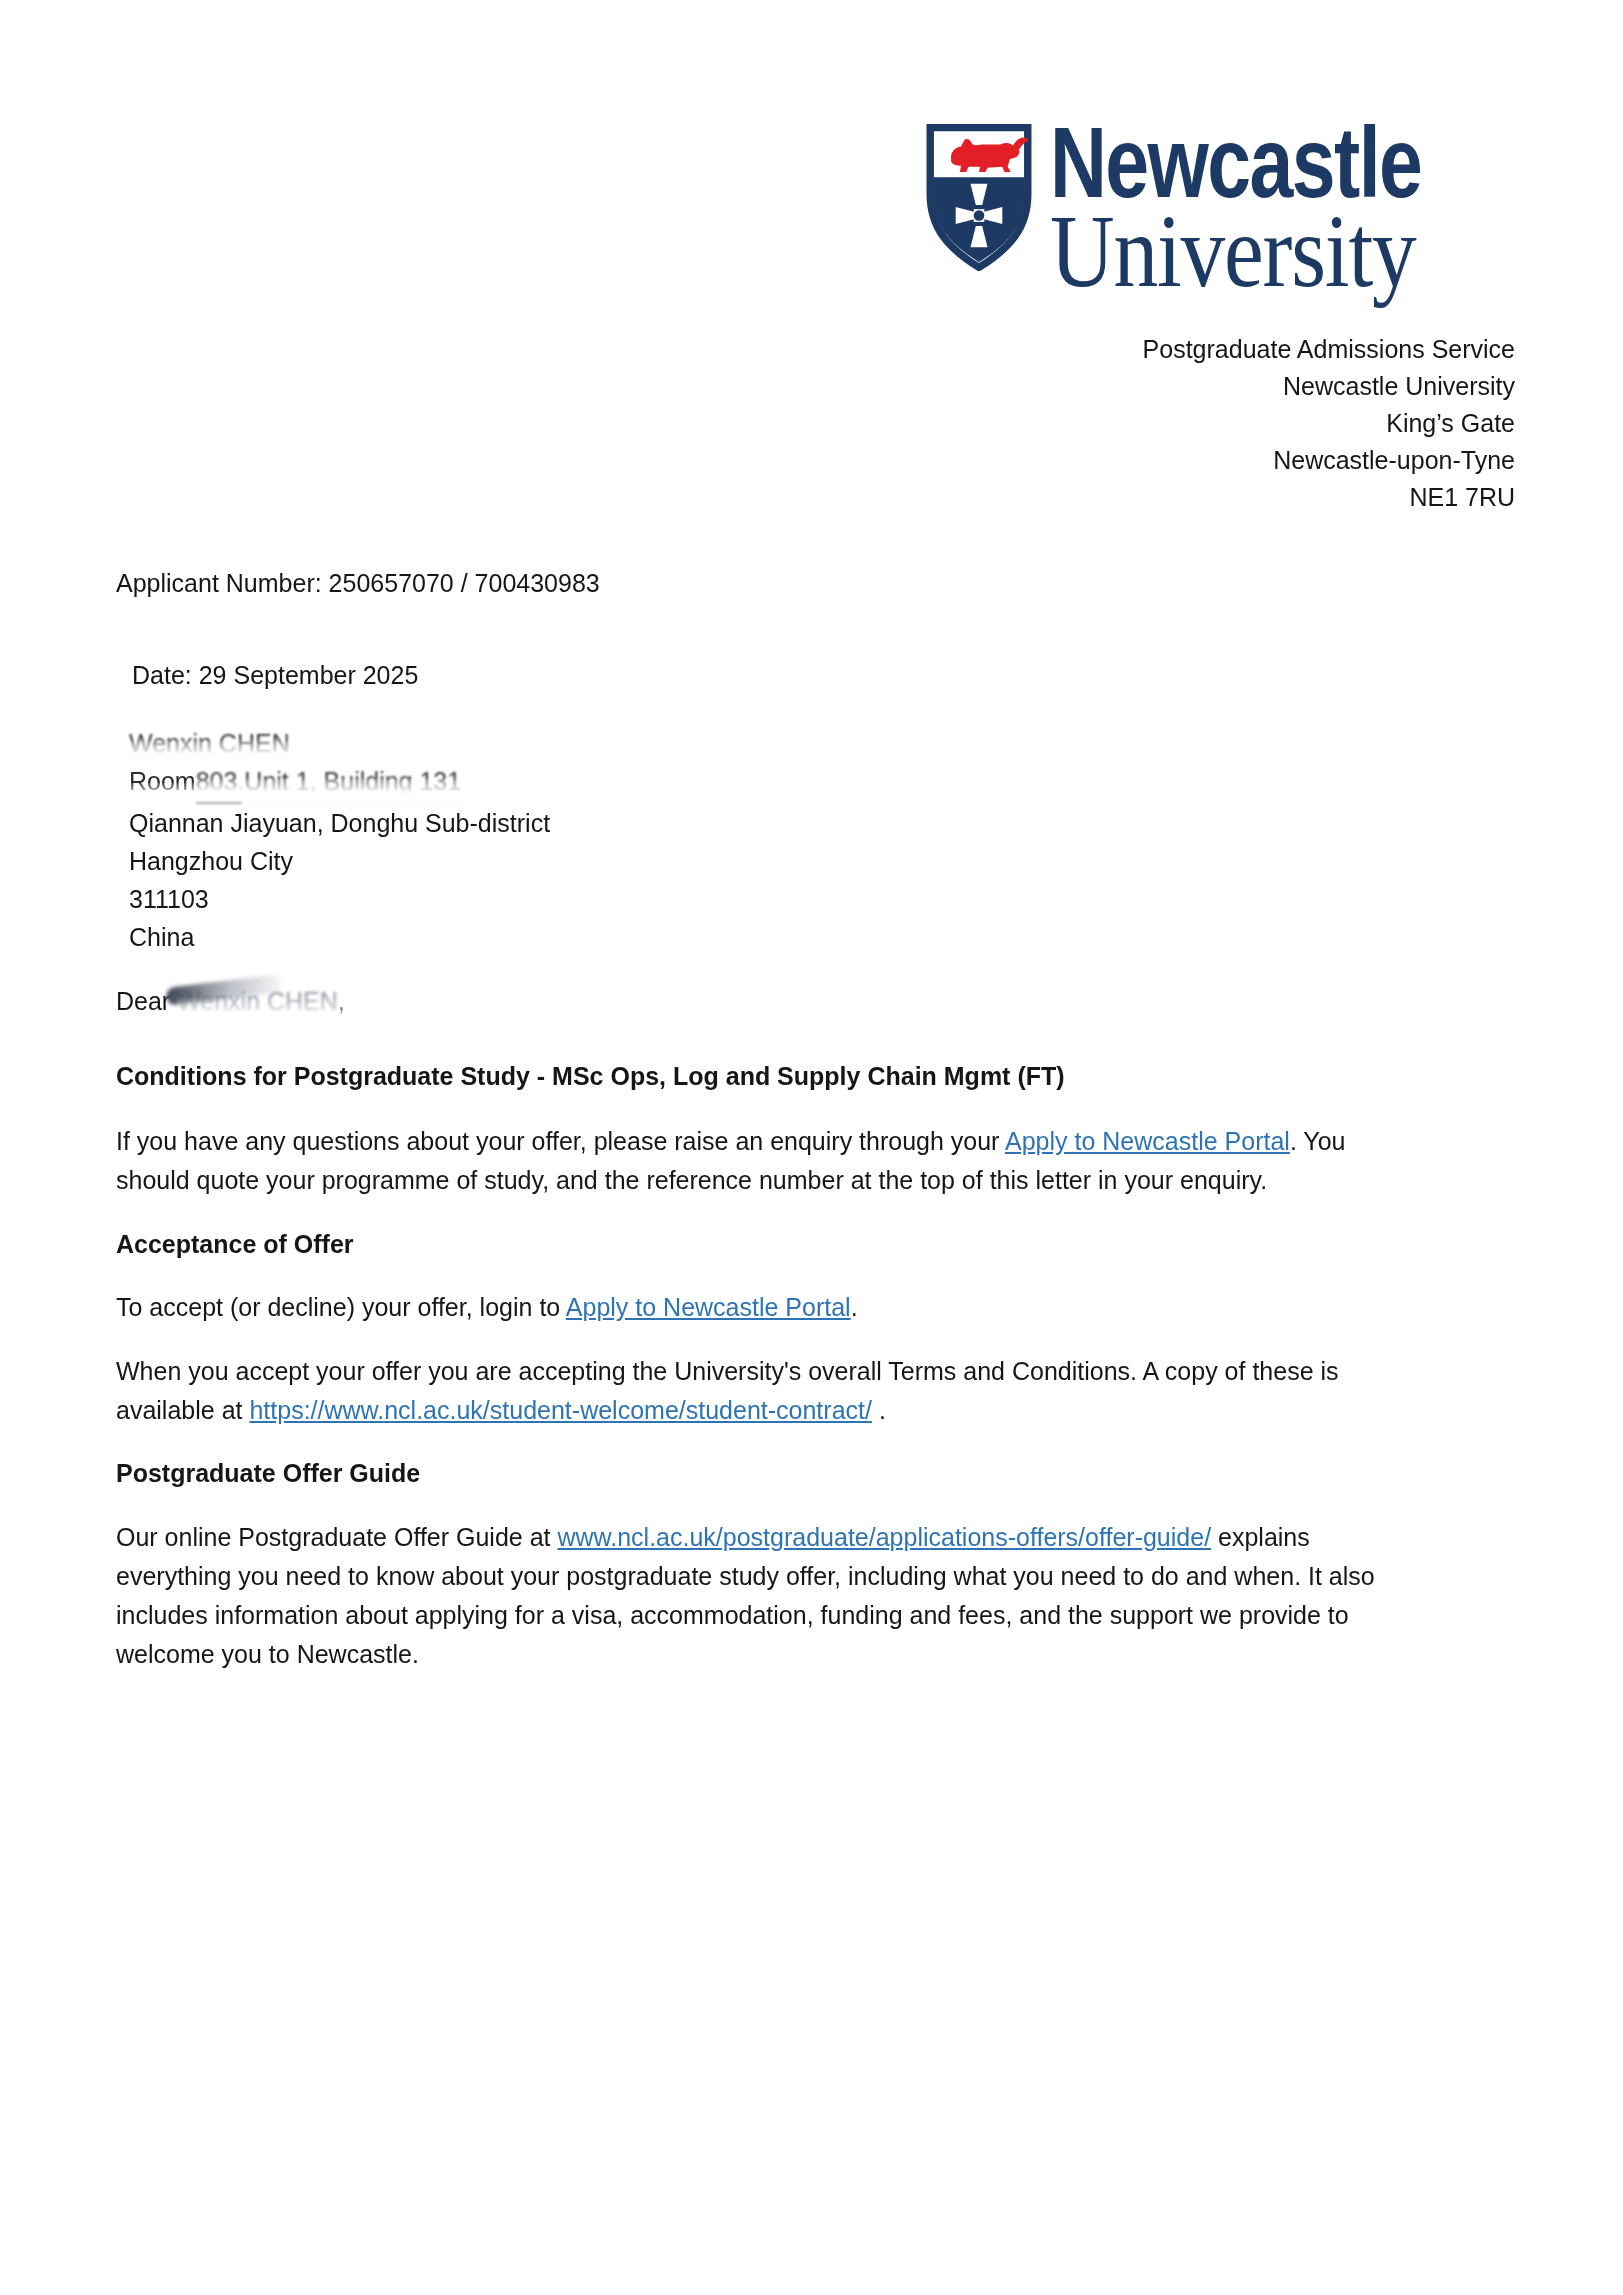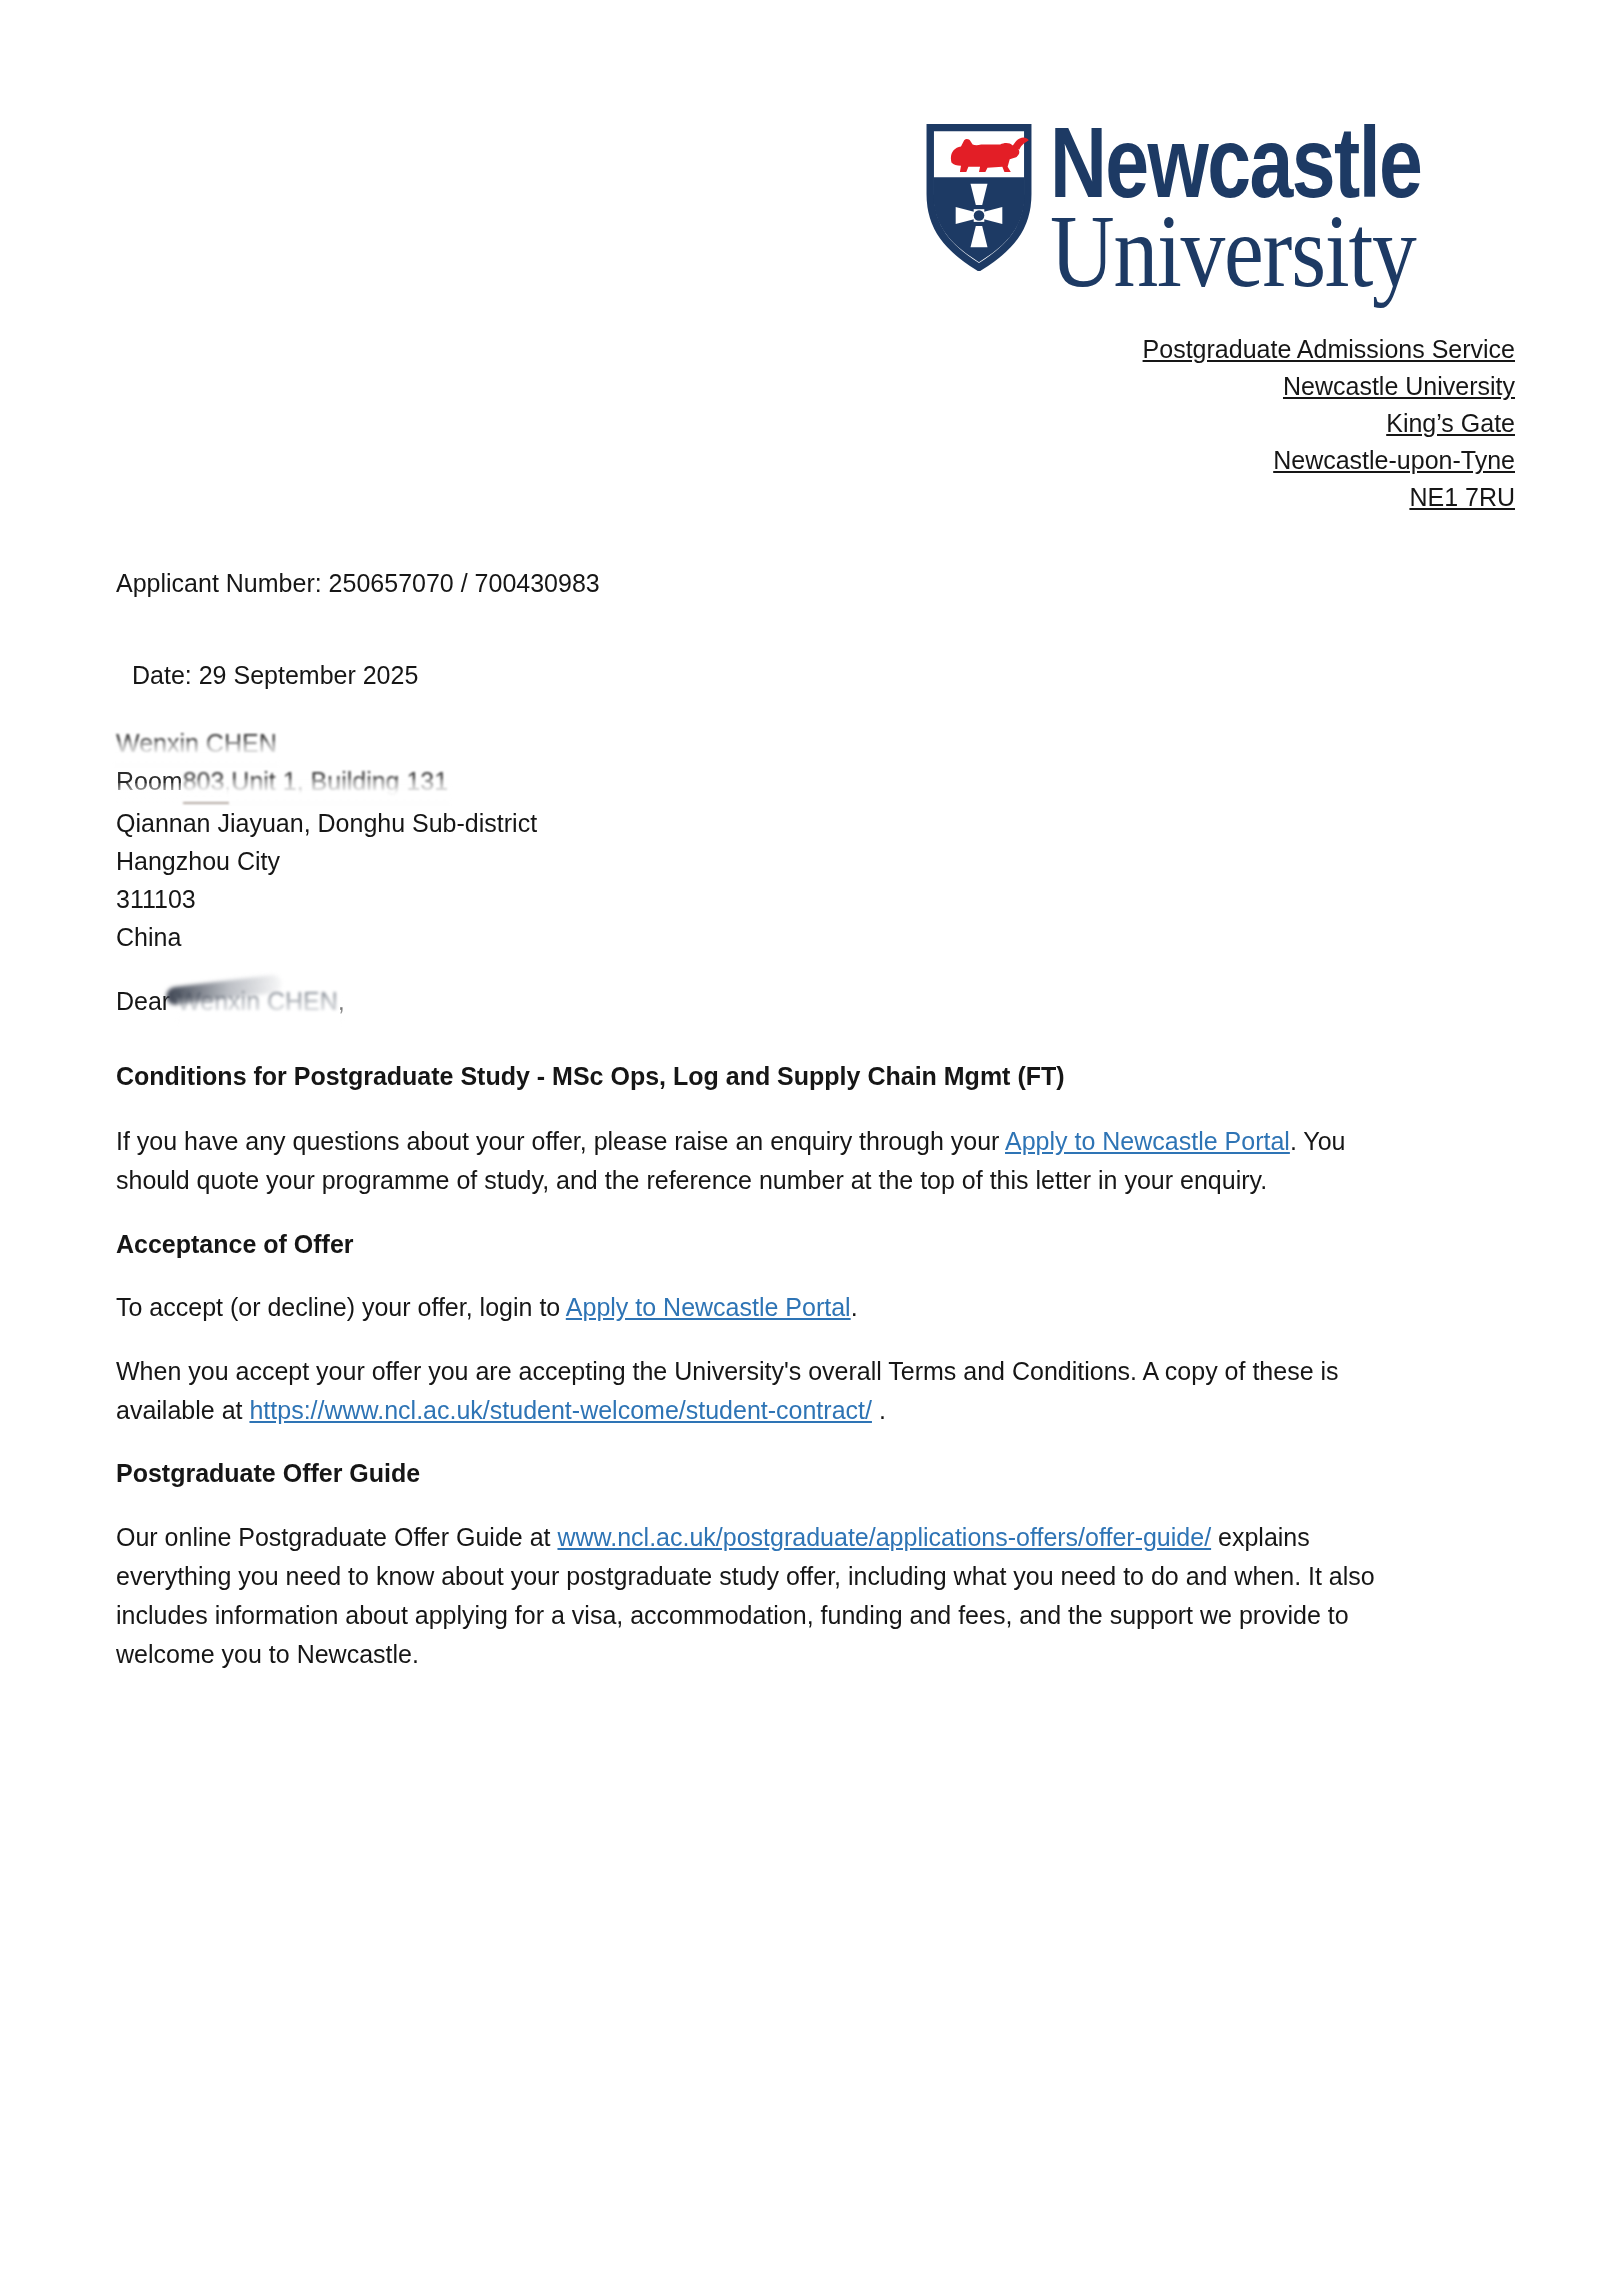--- a/index.html
+++ b/index.html
@@ -19,24 +19,24 @@
     font-size:101px; line-height:87px; letter-spacing:-2px;
     color:#1d3a64; transform:scaleX(.78); transform-origin:left top; white-space:nowrap;
   }
   .logo-university {
     font-family:"Liberation Serif", serif;
     font-size:104px; line-height:89px; letter-spacing:-1.4px;
     color:#1d3a64; transform:scaleX(.86); transform-origin:left top; white-space:nowrap;
   }
 
   
-  .sender { position:absolute; top:331px; right:108px; text-align:right; line-height:37px;text-decoration:underline; }
+  .sender { position:absolute; top:331px; right:108px; text-align:right; line-height:37px; }
   .applicant { position:absolute; left:116px; top:564px; line-height:39px; }
   .dateline { position:absolute; left:132px; top:656px; line-height:39px; }
-  .recipient { position:absolute; left:116px; top:724px; line-height:38px; }
+  .recipient { position:absolute; left:129px; top:724px; line-height:38px; }
   .salutation { position:absolute; left:116px; top:982px; line-height:39px; }
   .subject { position:absolute; left:116px; top:1057px; line-height:39px; font-weight:bold; }
   .body-copy { position:absolute; left:116px; top:1122px; width:1490px; line-height:39px; }
   .body-copy .para { margin:0 0 24.5px 0; }
   .body-copy .heading { margin:0 0 24.5px 0; font-weight:bold; }
 
   .lnk { color:#2E74B5; text-decoration:underline; cursor:pointer; }
 
   
   .erased { position:relative; display:inline-block; color:#3d3d3d; filter:blur(0.8px); }

